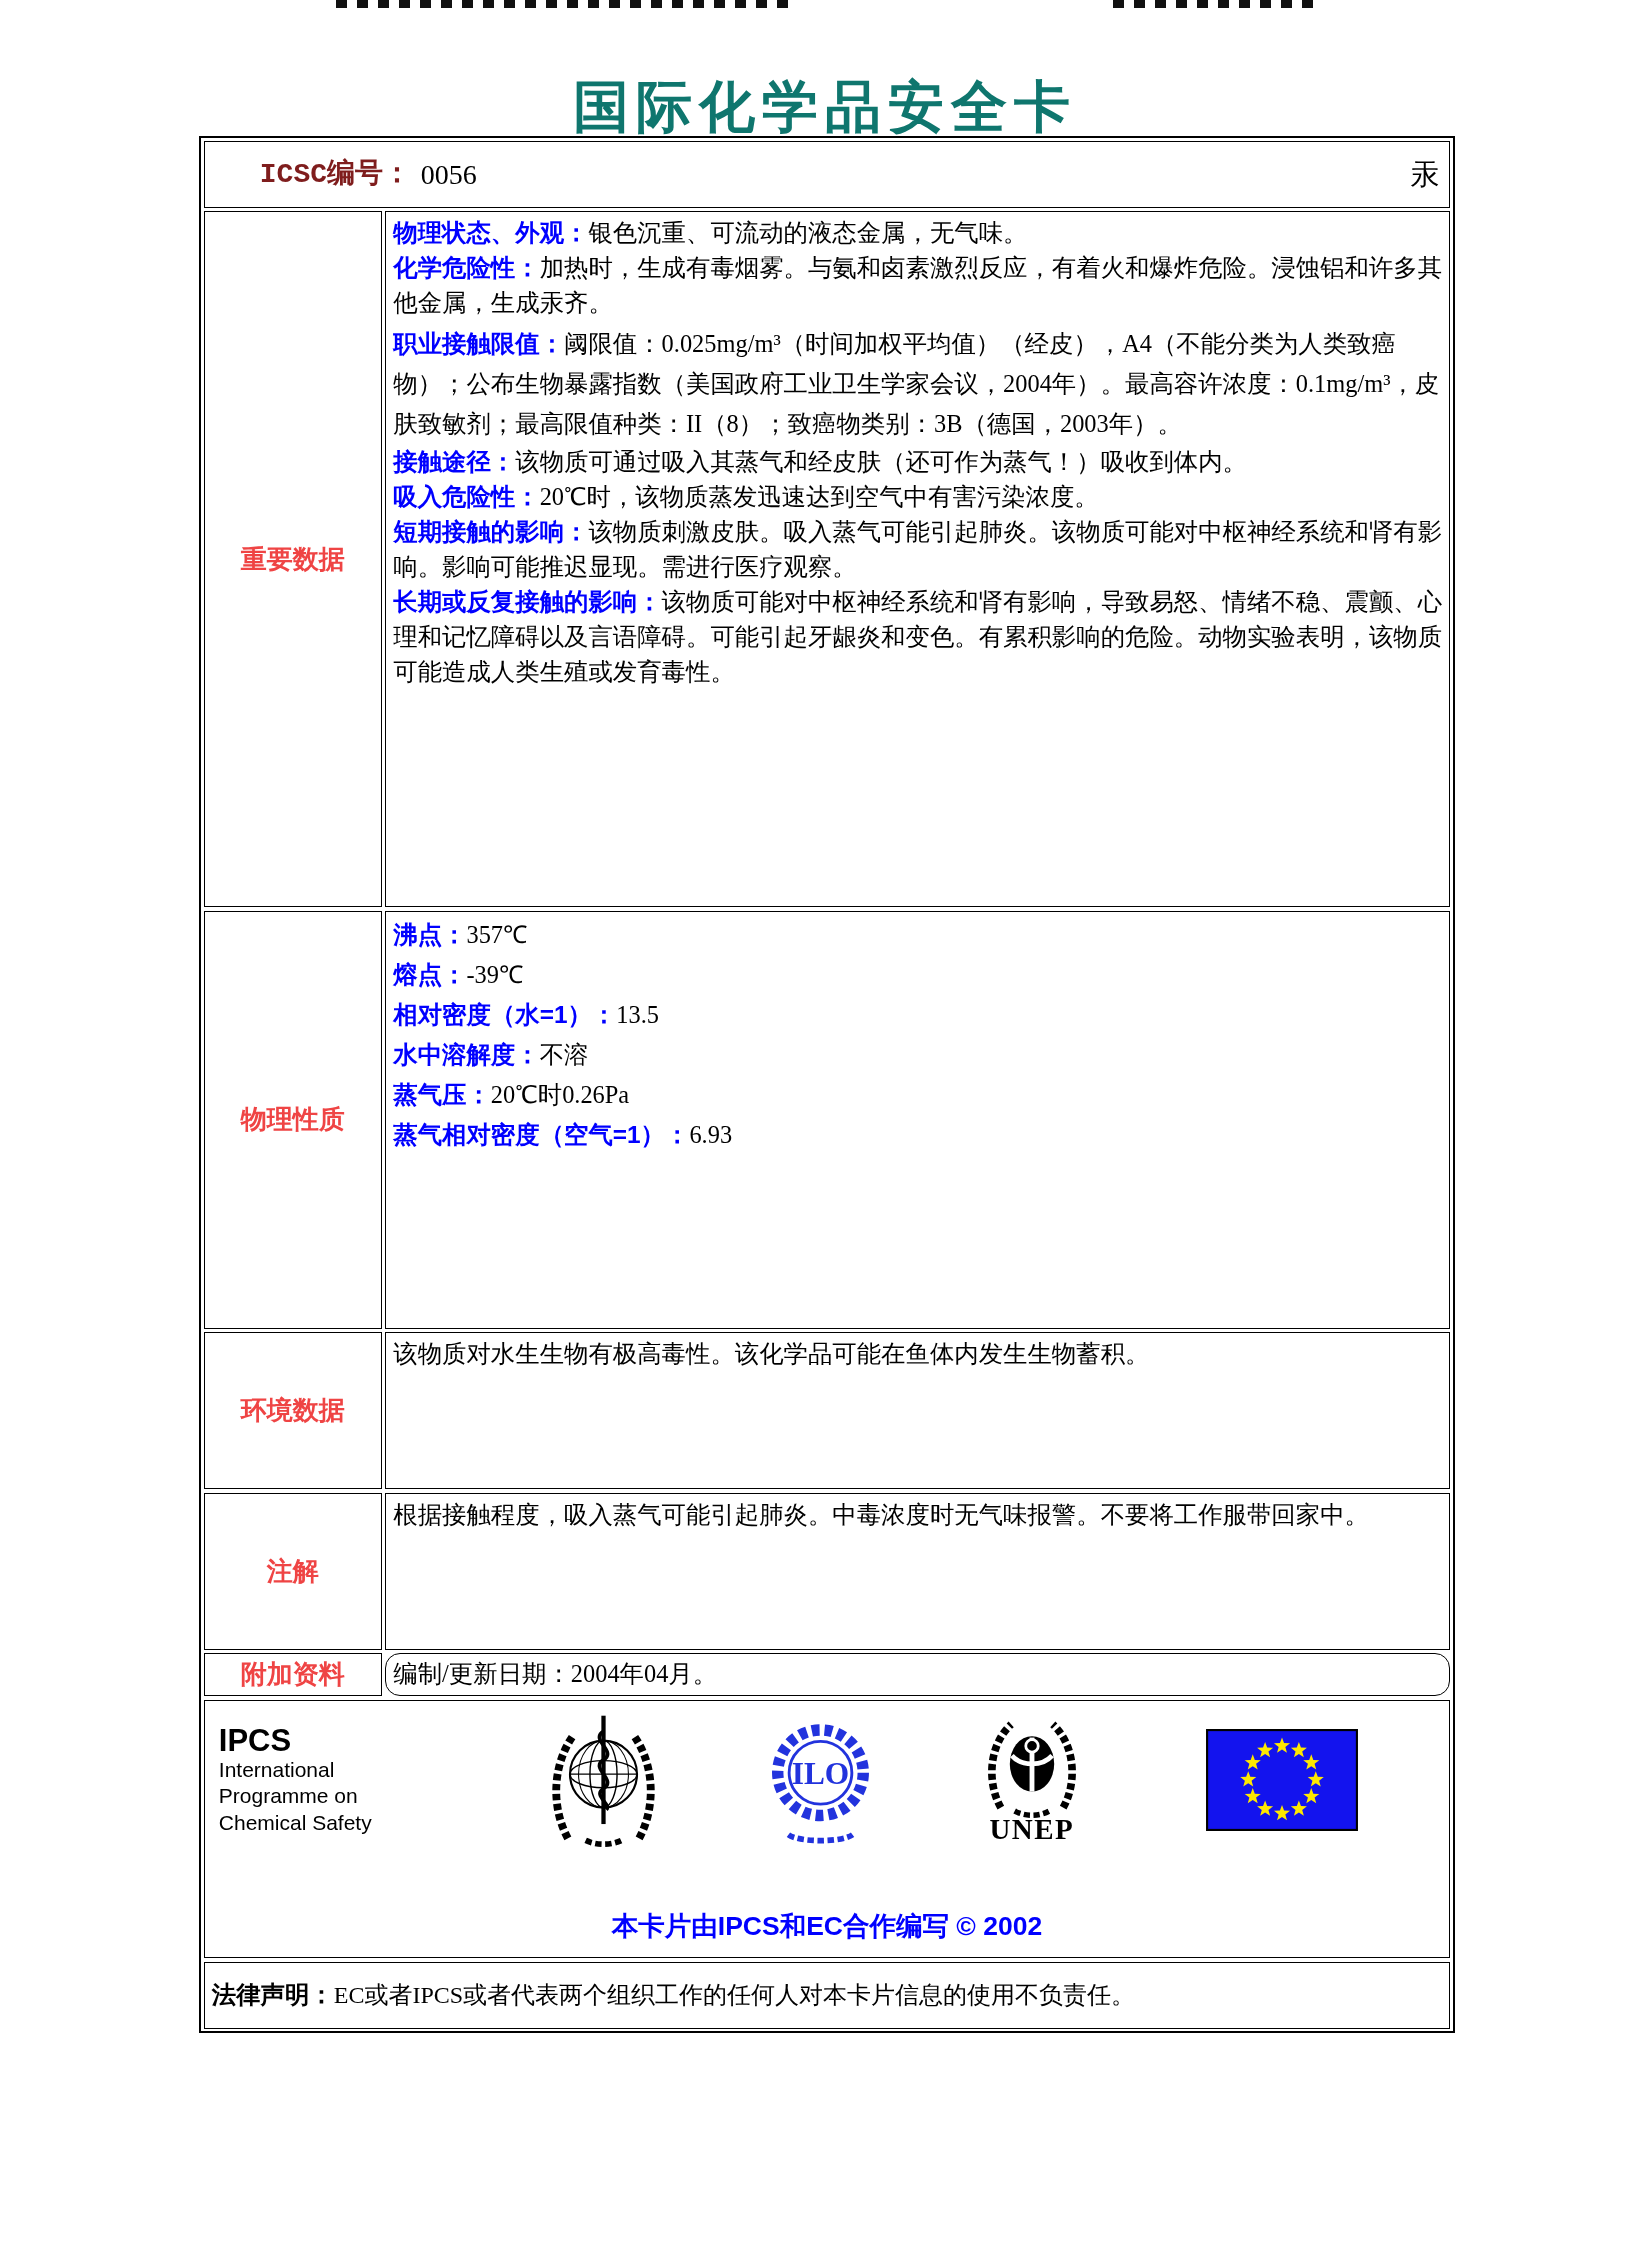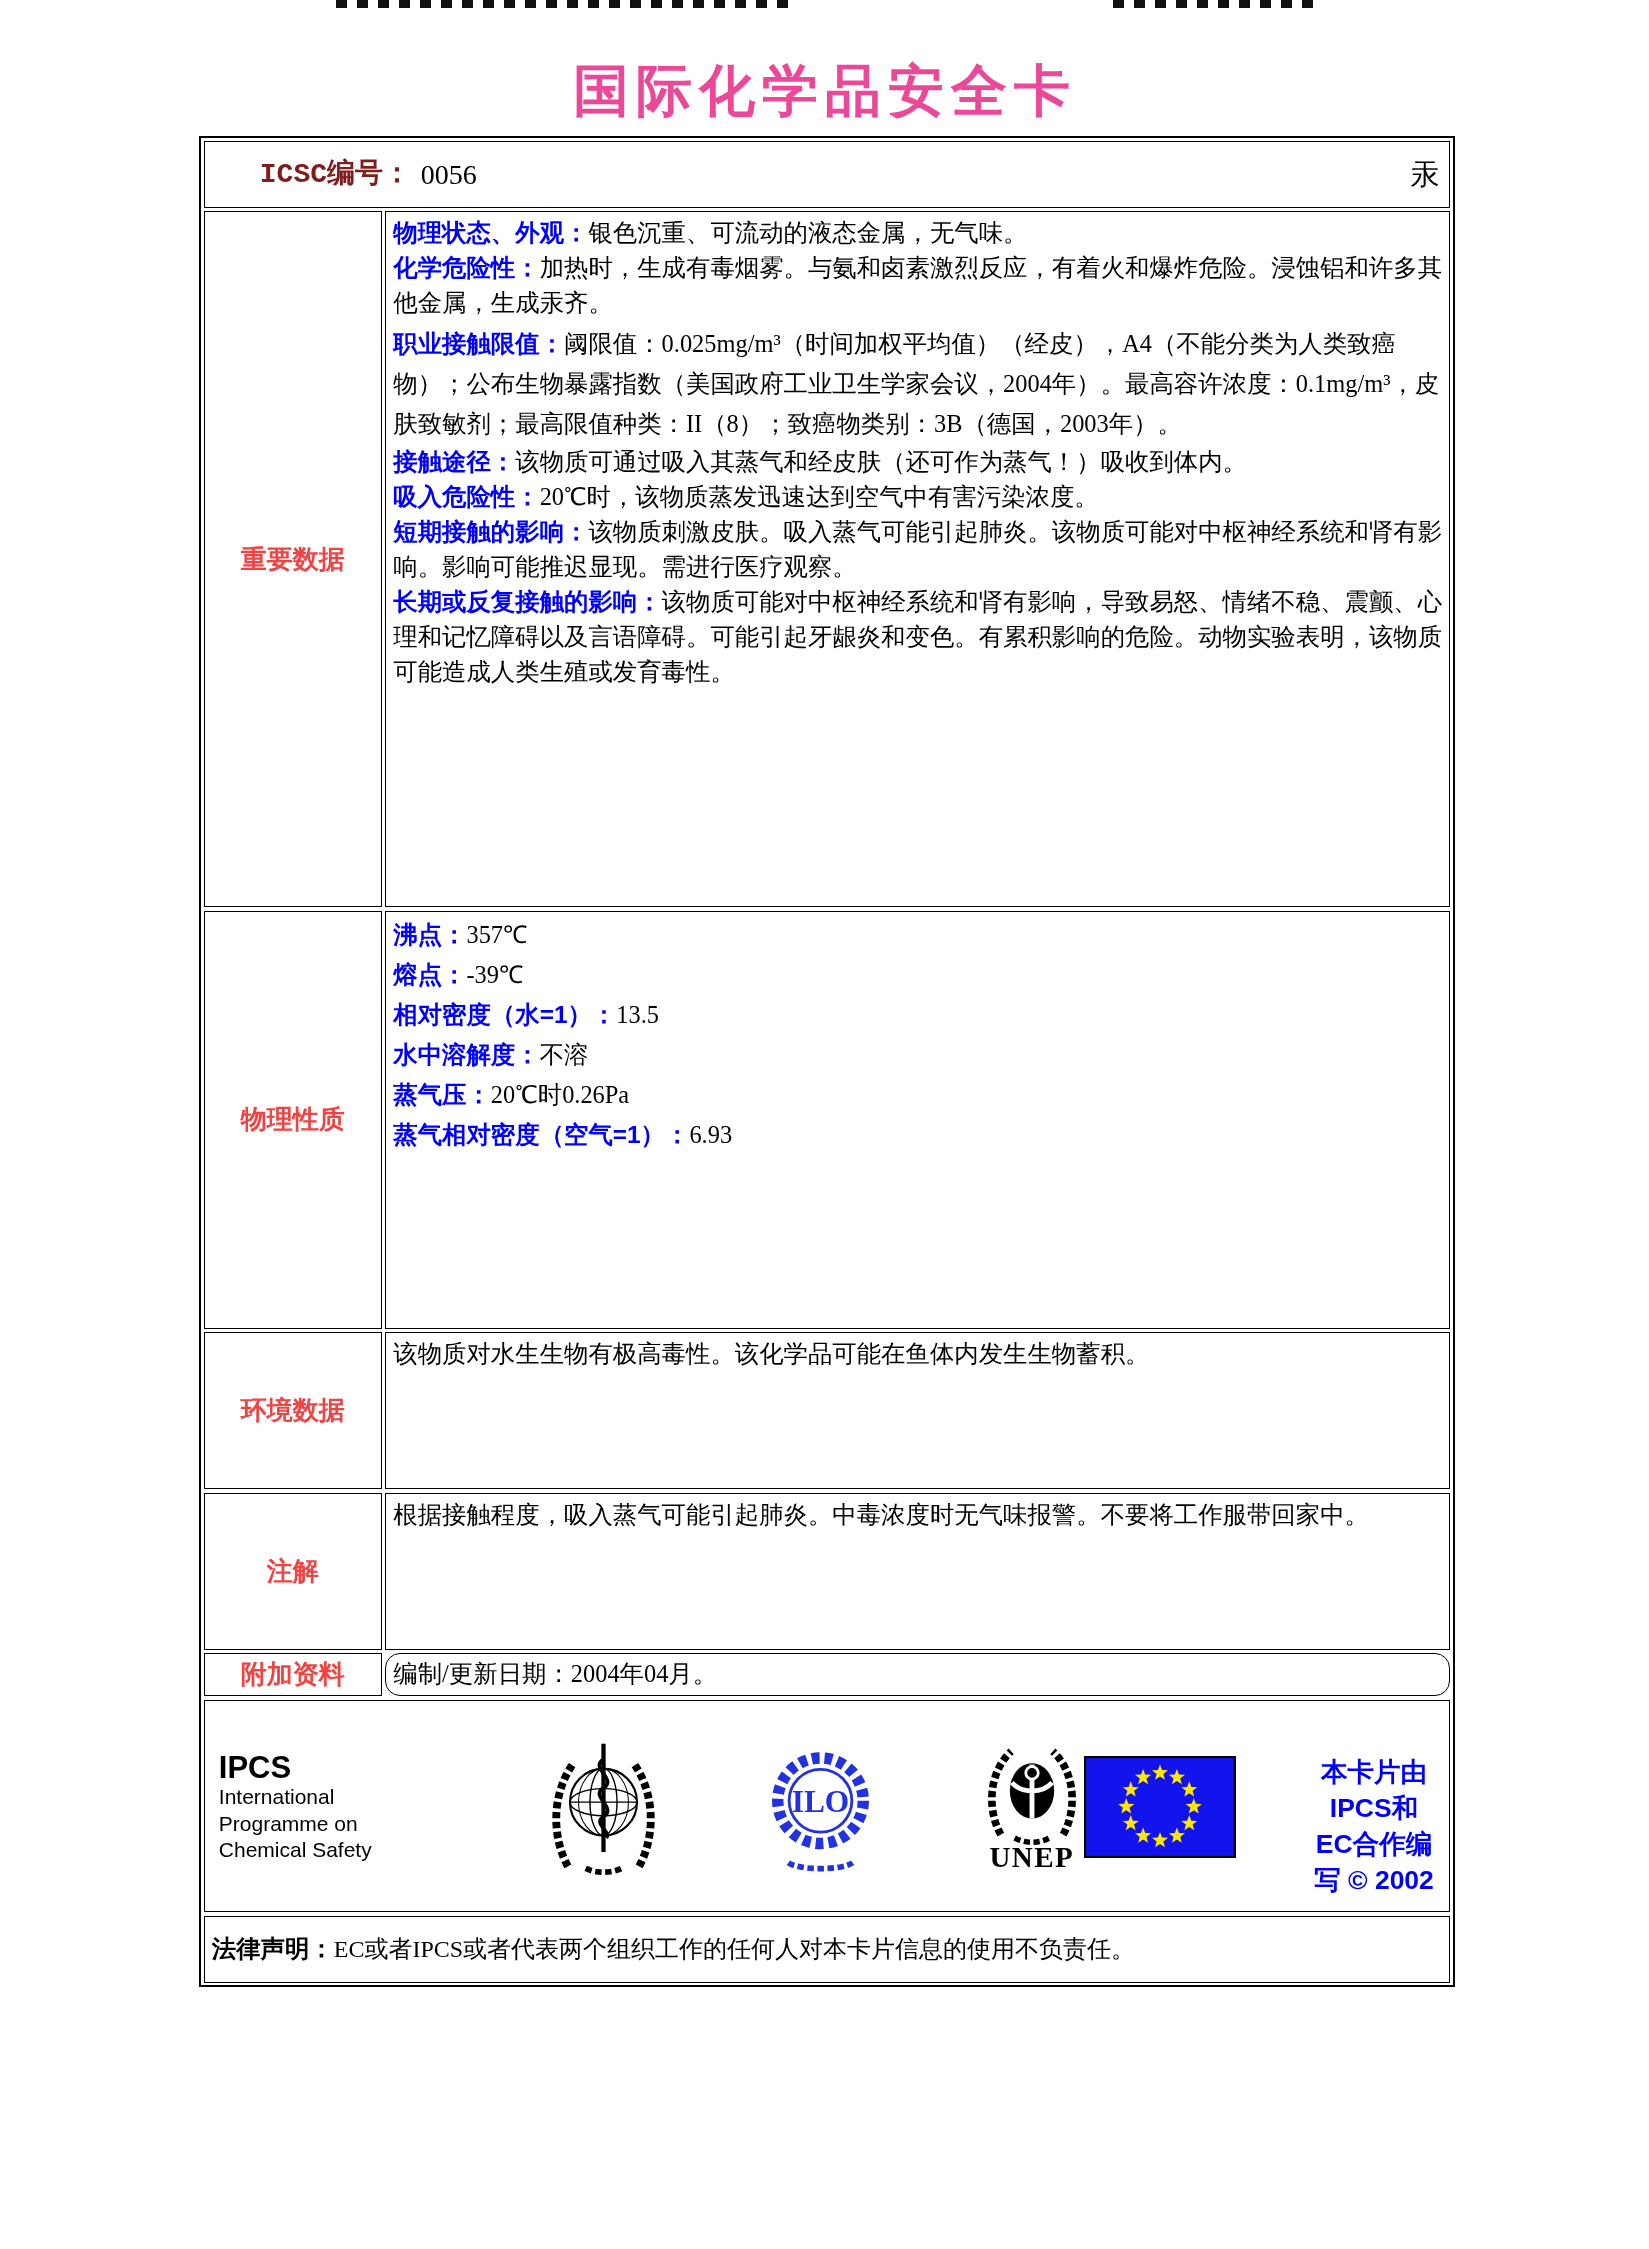--- a/index.html
+++ b/index.html
@@ -5,23 +5,23 @@
   * { margin:0; padding:0; box-sizing:border-box; }
   html,body { background:#ffffff; }
   body { font-family:"Liberation Serif", serif; color:#000; }
   .page { position:relative; width:1650px; height:2250px; background:#fff; overflow:hidden; }
 
   
   .frag { position:absolute; top:0; height:7.7px; background:repeating-linear-gradient(90deg,#111 0 11px,transparent 11px 21px); }
   .frag.f1 { left:336px; width:460px; }
   .frag.f2 { left:1113px; width:202px; }
 
-  .doc-title { position:absolute; top:54px; left:0; width:100%; text-align:center;
+  .doc-title { position:absolute; top:70px; left:0; width:100%; text-align:center;
     font-family:"Liberation Sans", sans-serif; font-weight:bold; font-size:56px;
-    letter-spacing:7px; color:#ec4899; }
+    letter-spacing:7px; color:#0f766e; }
 
   .tbl { position:absolute; left:199px; top:136px; width:1256px;
     border:2.8px solid #000; padding:2.8px; background:#fff;
     display:flex; flex-direction:column; gap:3.5px; }
   .row { display:flex; gap:3.5px; }
   .cell { border:1.4px solid #000; background:#fff; }
   .label-cell { flex:0 0 178px; display:flex; align-items:center; justify-content:center;
     color:#ef4444; font-family:"Liberation Sans", sans-serif; font-weight:bold; font-size:26px; }
   .content-cell { flex:1 1 auto; padding:2.8px 7px; font-size:24.4px; line-height:35px; }
 
@@ -42,21 +42,21 @@
   .item { margin:0; }
   .item .lbl { color:#0000FF; font-family:"Liberation Sans", sans-serif; font-weight:bold; }
   .item.spaced { line-height:40px; margin-top:4.2px; }
   .phys-line { line-height:40px; }
   .addl-line { line-height:31px;border-radius:15px; }
 
   .r-addl .content-cell { padding-top:4.2px; }
   .r-legal .cell { display:flex; align-items:center; padding:2.8px 7px; font-size:24px; }
   .legal-lbl { font-family:"Liberation Sans", sans-serif; font-weight:bold; font-size:24.4px; }
 
-  .logos-cell { flex:1; display:flex; flex-direction:row; justify-content:space-between; padding:9.7px 14px 7px 14px; }
+  .logos-cell { flex:1; display:flex; flex-direction:column; justify-content:space-between; padding:9.7px 14px 7px 14px;gap:15px; }
   .logos-strip { display:flex; align-items:center; }
   .ipcs-block { width:209px; font-family:"Liberation Sans", sans-serif; }
   .ipcs-name { font-weight:bold; font-size:31px; line-height:33px; }
   .ipcs-sub { font-size:21px; line-height:26.5px; }
   .logo-box { display:flex; flex-direction:column; align-items:center; }
   .who-box  { margin-left:118px; }
   .ilo-box  { margin-left:104px; }
   .unep-box { margin-left:104px; }
   .eu-box   { margin-left:auto; margin-right:77px; }
   .unep-word { font-family:"Liberation Serif", serif; font-weight:bold; font-size:29px; letter-spacing:1.4px; margin-top:-4.2px; }

